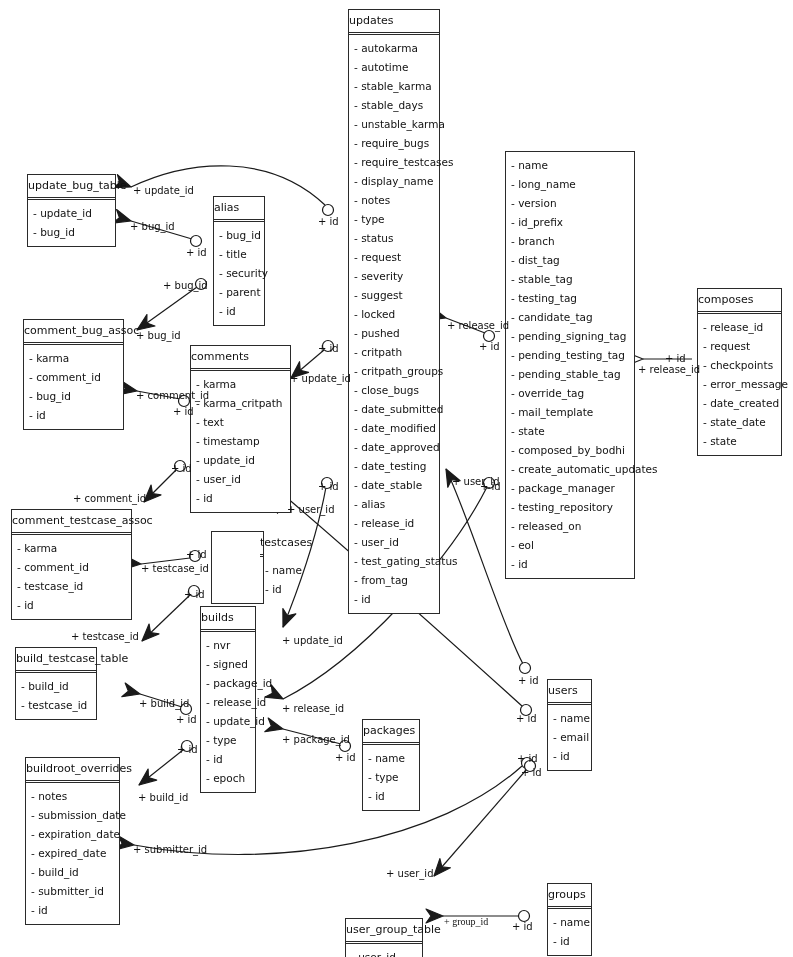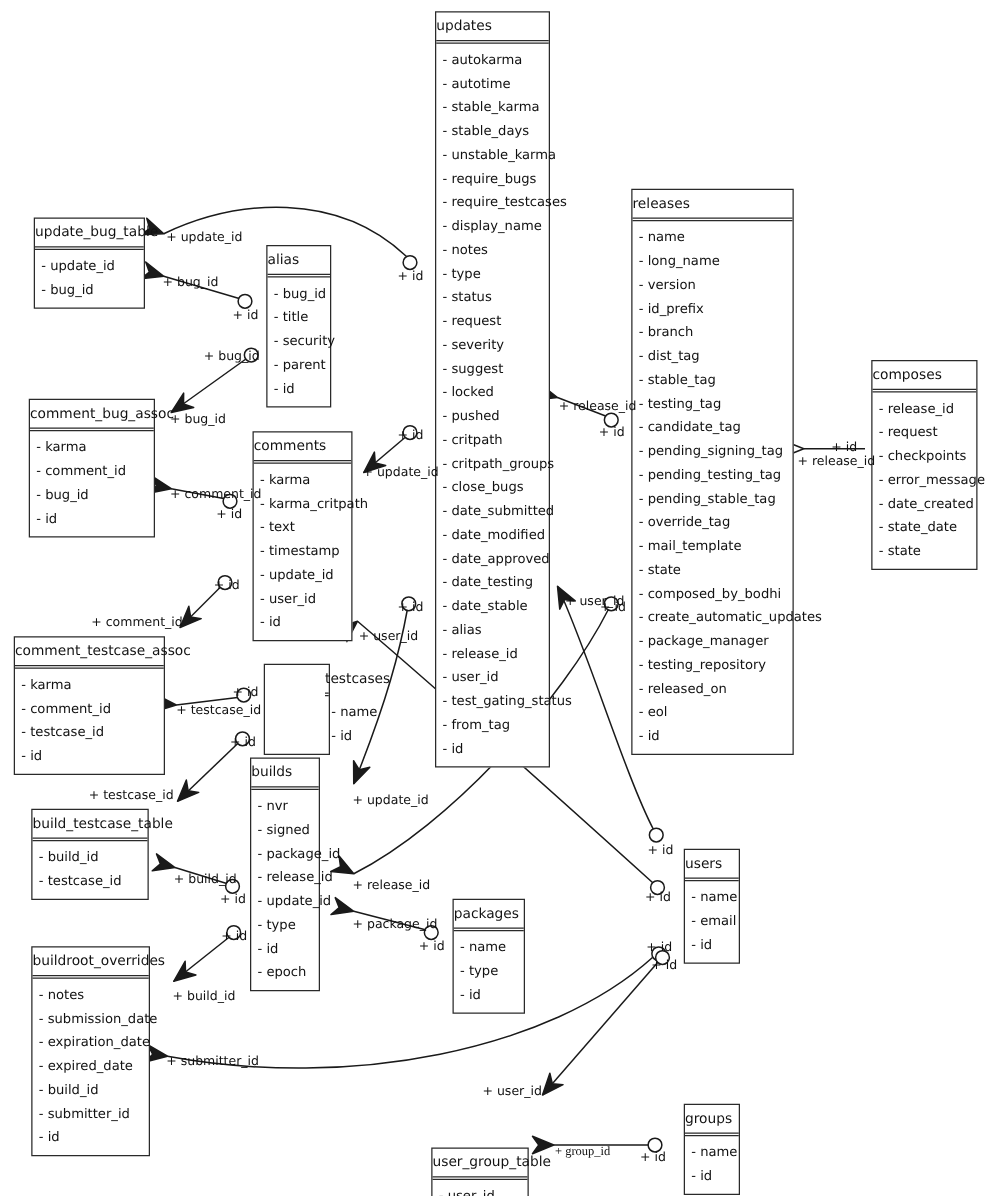--- a/index.html
+++ b/index.html
@@ -219,21 +219,20 @@
           <div class="field">- date_stable</div>
           <div class="field">- alias</div>
           <div class="field">- release_id</div>
           <div class="field">- user_id</div>
           <div class="field">- test_gating_status</div>
           <div class="field">- from_tag</div>
           <div class="field">- id</div>
         </div>
       </div>
       <div class="table-box" style="left: 505px; top: 151px; width: 130px;">
-        <div class="table-title">releases</div>
         <div class="table-fields">
           <div class="field">- name</div>
           <div class="field">- long_name</div>
           <div class="field">- version</div>
           <div class="field">- id_prefix</div>
           <div class="field">- branch</div>
           <div class="field">- dist_tag</div>
           <div class="field">- stable_tag</div>
           <div class="field">- testing_tag</div>
           <div class="field">- candidate_tag</div>
@@ -283,21 +282,21 @@
       </div>
       <div class="table-box" style="left: 23px; top: 319px; width: 101px;">
         <div class="table-title">comment_bug_assoc</div>
         <div class="table-fields">
           <div class="field">- karma</div>
           <div class="field">- comment_id</div>
           <div class="field">- bug_id</div>
           <div class="field">- id</div>
         </div>
       </div>
-      <div class="table-box" style="left: 202px; top: 345px; width: 80px;">
+      <div class="table-box" style="left: 190px; top: 345px; width: 101px;">
         <div class="table-title">comments</div>
         <div class="table-fields">
           <div class="field">- karma</div>
           <div class="field">- karma_critpath</div>
           <div class="field">- text</div>
           <div class="field">- timestamp</div>
           <div class="field">- update_id</div>
           <div class="field">- user_id</div>
           <div class="field">- id</div>
         </div>
@@ -311,21 +310,21 @@
           <div class="field">- id</div>
         </div>
       </div>
       <div class="table-box" style="left: 211px; top: 531px; width: 53px; padding-left: 48px;">
         <div class="table-title">testcases</div>
         <div class="table-fields">
           <div class="field">- name</div>
           <div class="field">- id</div>
         </div>
       </div>
-      <div class="table-box" style="left: 25px; top: 647px; width: 94px;">
+      <div class="table-box" style="left: 15px; top: 647px; width: 82px;">
         <div class="table-title">build_testcase_table</div>
         <div class="table-fields">
           <div class="field">- build_id</div>
           <div class="field">- testcase_id</div>
         </div>
       </div>
       <div class="table-box" style="left: 200px; top: 606px; width: 56px;">
         <div class="table-title">builds</div>
         <div class="table-fields">
           <div class="field">- nvr</div>

